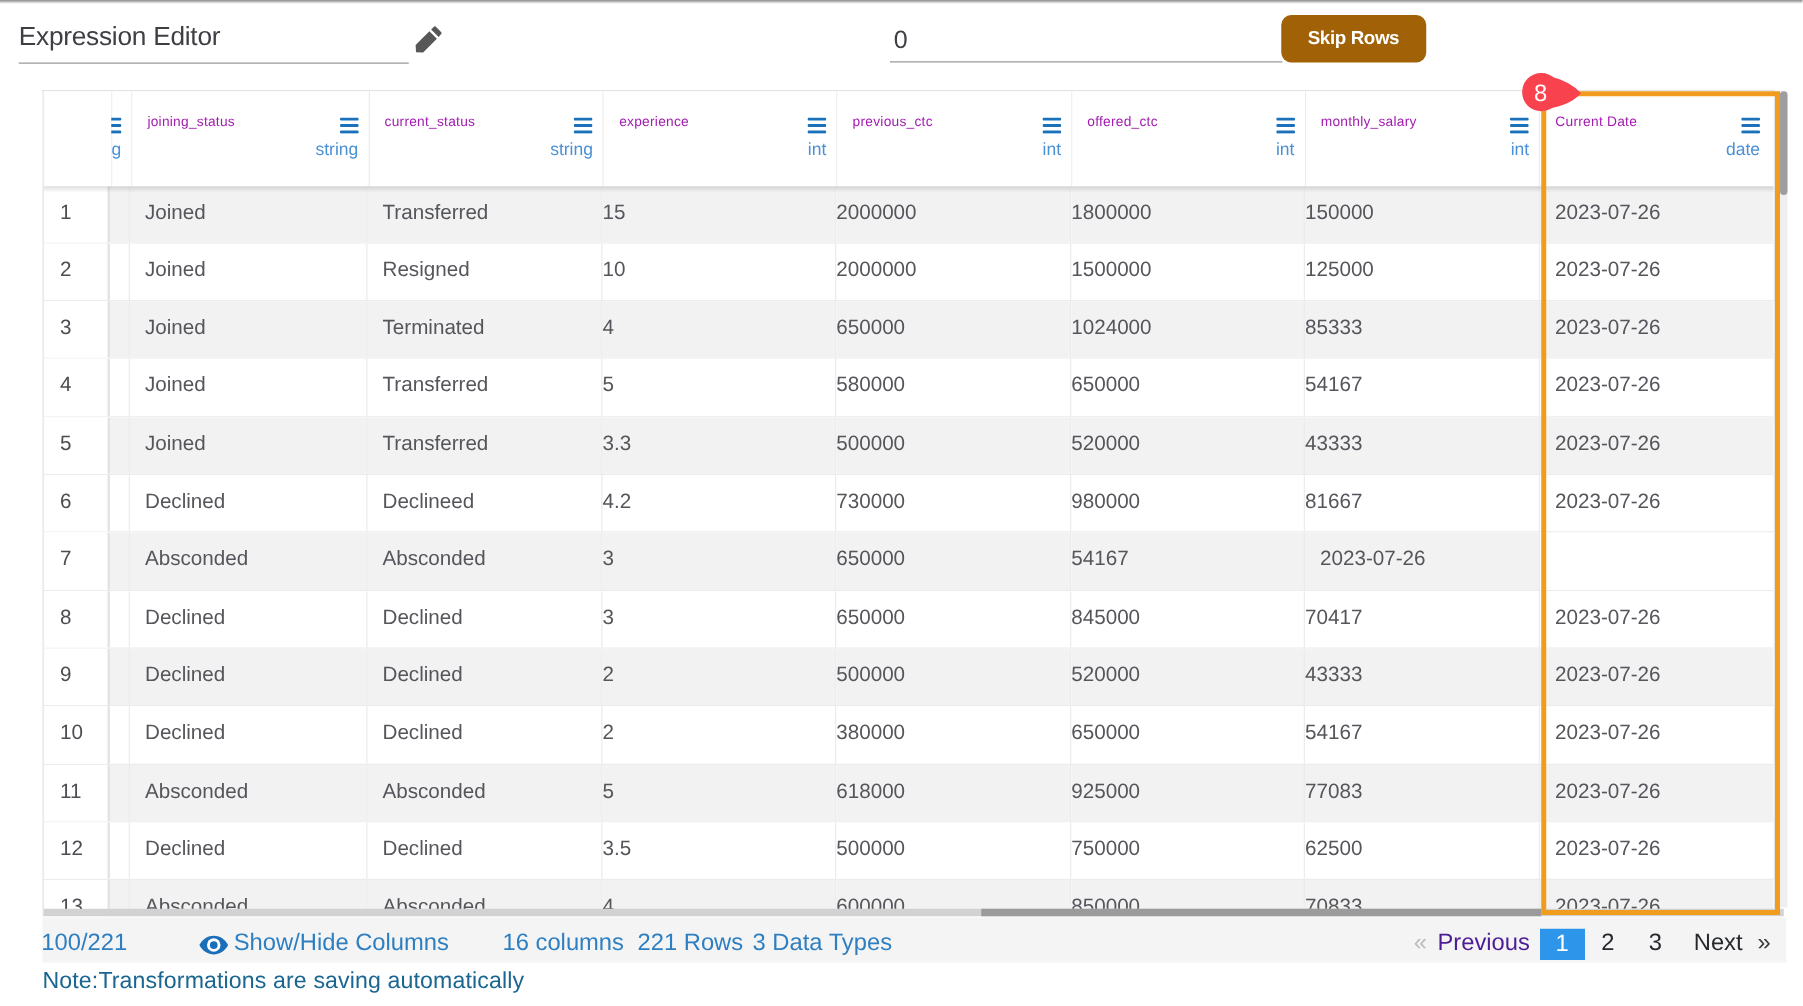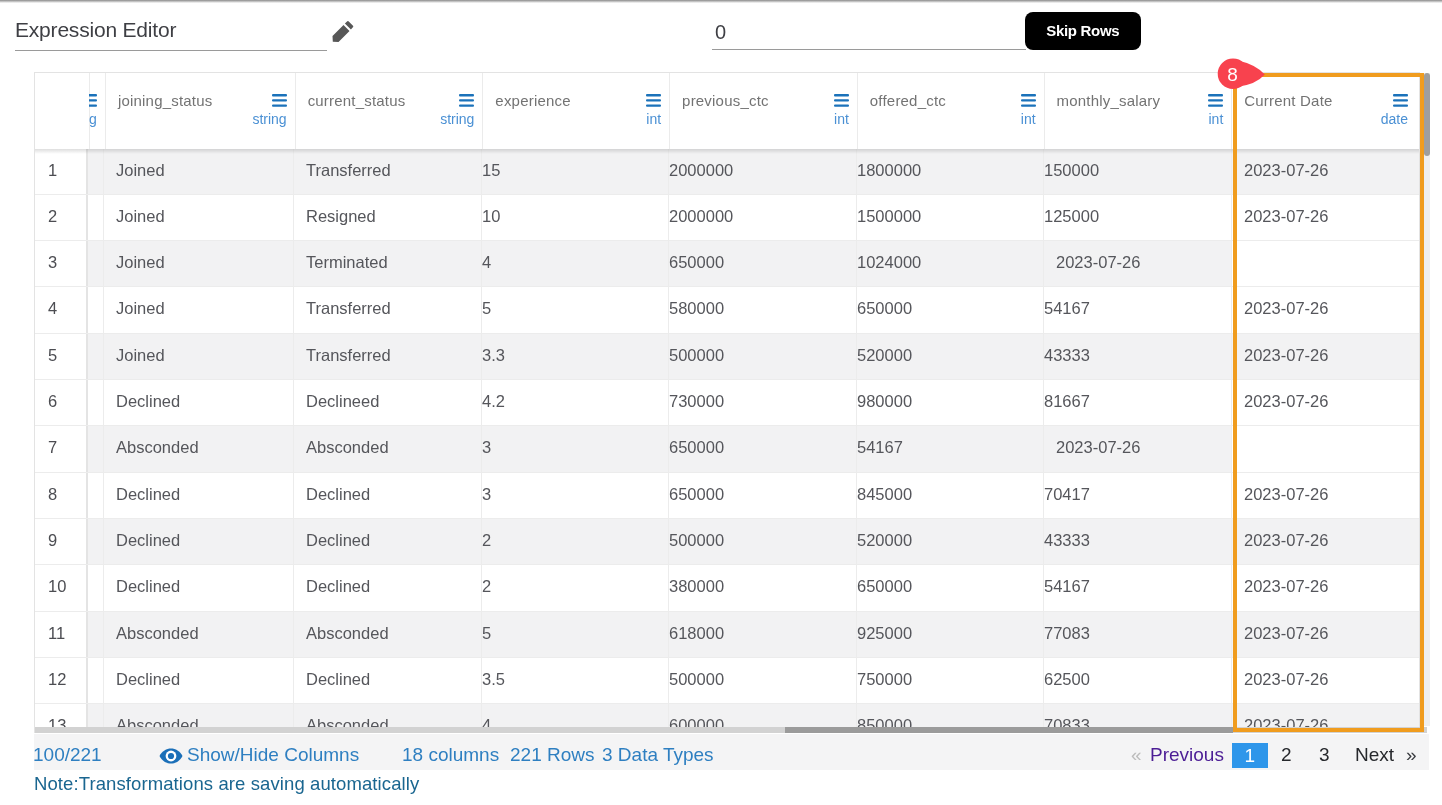--- a/index.html
+++ b/index.html
@@ -6,29 +6,29 @@
 html,body { width:1442px; height:805px; overflow:hidden; background:#fff;
   font-family:"Liberation Sans", sans-serif; }
 .topshadow { position:absolute; left:0; top:0; width:1442px; height:3px;
   background:linear-gradient(#8a8a8a,#fdfdfd); }
 .ee-label { position:absolute; left:15px; top:18px; font-size:21px; color:#3e3f44; letter-spacing:-0.2px;}
 .ee-line { position:absolute; left:15px; top:50px; width:312px; height:1px; background:#9a9a9a; }
 .pencil { position:absolute; left:330px; top:20px; }
 .zero { position:absolute; left:715px; top:20.5px; font-size:20px; color:#3e3f44; }
 .zero-line { position:absolute; left:712px; top:49px; width:314px; height:1px; background:#9a9a9a; }
 .skip-btn { position:absolute; left:1025px; top:11.8px; width:115.5px; height:38px;
-  background:#000000; border-radius:8px; color:#fff; font-size:15px; font-weight:bold;
+  background:#a16207; border-radius:8px; color:#fff; font-size:15px; font-weight:bold;
   text-align:center; line-height:38px; letter-spacing:-0.3px; }
 
 .tbl { position:absolute; left:34px; top:71.5px; width:1386px; height:661.5px;
   border:1px solid #e3e3e3; border-bottom:none; overflow:hidden; background:#fff; }
 .hrow { display:flex; height:76px; position:relative; }
 .hc { position:relative; border-right:1px solid #ebebeb; height:100%; background:#fff;}
 .hc:last-child { border-right:none; }
-.hname { position:absolute; left:12px; top:19px; font-size:15px; color:#737373; letter-spacing:0.2px;}
+.hname { position:absolute; left:12px; top:19px; font-size:11px; color:#a21caf; letter-spacing:0.2px;}
 .hic { position:absolute; right:8px; top:21px; }
 .htype { position:absolute; right:8px; top:38px; font-size:14px; color:#4a90d4; }
 .hshadow { position:absolute; left:0; top:76px; width:1386px; height:5px;
   background:linear-gradient(rgba(0,0,0,0.13),rgba(0,0,0,0)); z-index:5; }
 .rows { position:absolute; left:0; top:76px; width:1384px; height:585px; overflow:hidden; }
 .row { display:flex; height:46.33px; border-bottom:1px solid #ececec; background:#fff; }
 .row.odd .c { background:#f2f2f3; }
 .row .c.num { background:#fff; }
 .c { height:100%; font-size:16.5px; color:#55565b; line-height:42px; overflow:hidden; white-space:nowrap;}
 .c.num { width:53px; border-right:2px solid #e4e4e4; padding-left:13px; color:#4c4d52;}
@@ -185,20 +185,21 @@
 <div class="c t cdcell">2023-07-26</div>
 </div>
 <div class="row odd">
 <div class="c num">3</div>
 <div class="c sliver"></div>
 <div class="c t">Joined</div>
 <div class="c t">Terminated</div>
 <div class="c n">4</div>
 <div class="c n">650000</div>
 <div class="c n">1024000</div>
+<div class="c n">85333</div>
 <div class="c t cdcell">2023-07-26</div>
 </div>
 <div class="row">
 <div class="c num">4</div>
 <div class="c sliver"></div>
 <div class="c t">Joined</div>
 <div class="c t">Transferred</div>
 <div class="c n">5</div>
 <div class="c n">580000</div>
 <div class="c n">650000</div>
@@ -316,21 +317,21 @@
 <text x="16.5" y="24.5" font-size="19" fill="#ffffff" text-anchor="middle" font-family="Liberation Sans, sans-serif">8</text>
 </svg>
 <div class="footer">
 <div class="fitem" style="left:-1px">100/221</div>
 <svg style="position:absolute;left:125px;top:14px" width="24" height="16" viewBox="0 0 24 16">
       <path d="M0.5 8 C5.5 -2 18.5 -2 23.5 8 C18.5 18 5.5 18 0.5 8 Z" fill="#1b6fb8"></path>
       <circle cx="12" cy="8" r="5.4" fill="#fff"></circle>
       <circle cx="12" cy="8" r="3.1" fill="#1b6fb8"></circle>
     </svg>
 <div class="fitem" style="left:153px">Show/Hide Columns</div>
-<div class="fitem" style="left:368px">18 columns</div>
+<div class="fitem" style="left:368px">16 columns</div>
 <div class="fitem" style="left:476px">221 Rows</div>
 <div class="fitem" style="left:568px">3 Data Types</div>
 <div class="pg" style="left:1097px;color:#bcbcbc">«</div>
 <div class="pg" style="left:1116px;color:#4c1d95">Previous</div>
 <div class="pg1">1</div>
 <div class="pg" style="left:1247px">2</div>
 <div class="pg" style="left:1285px">3</div>
 <div class="pg" style="left:1321px">Next</div>
 <div class="pg" style="left:1372px;color:#3a3c40">»</div>
 </div>

